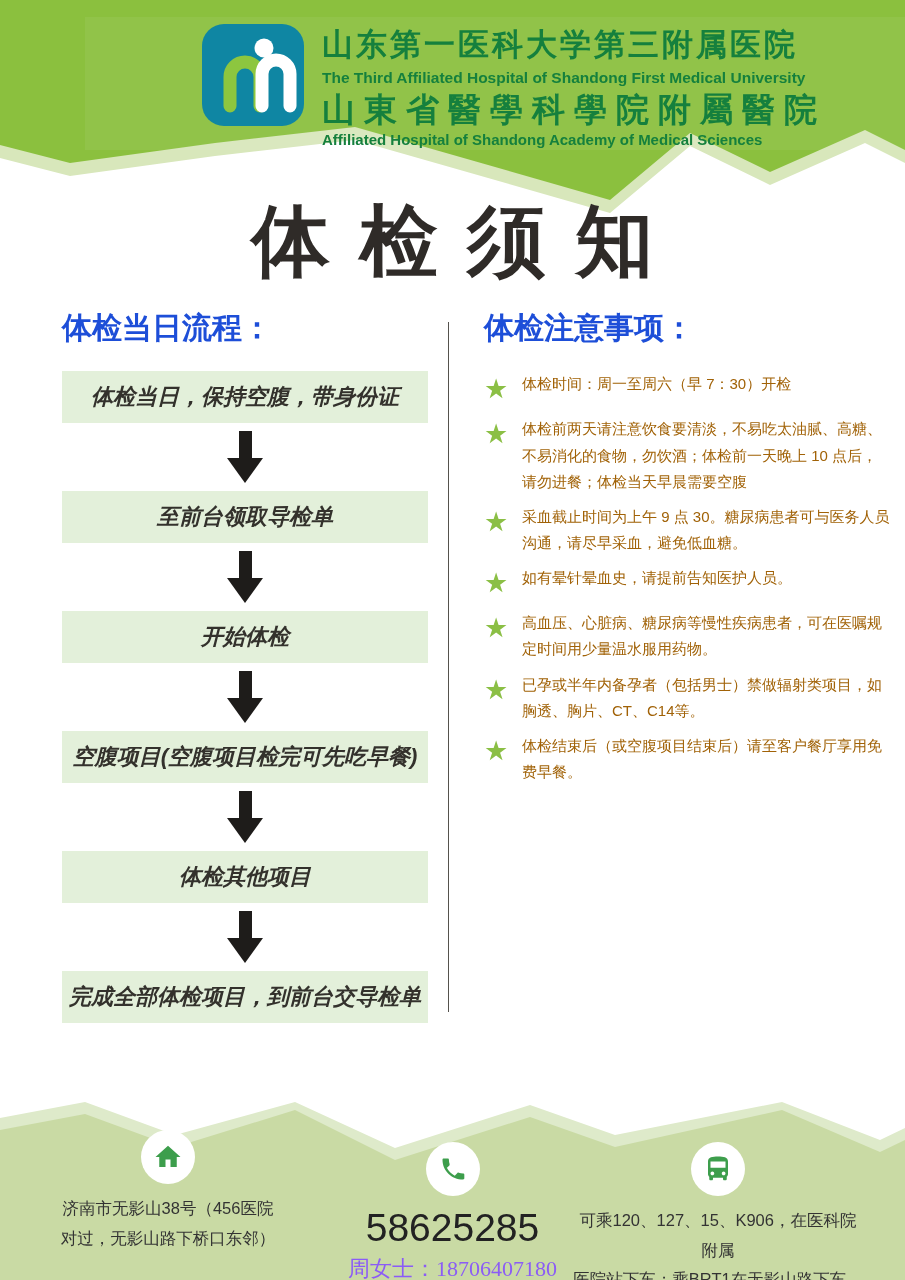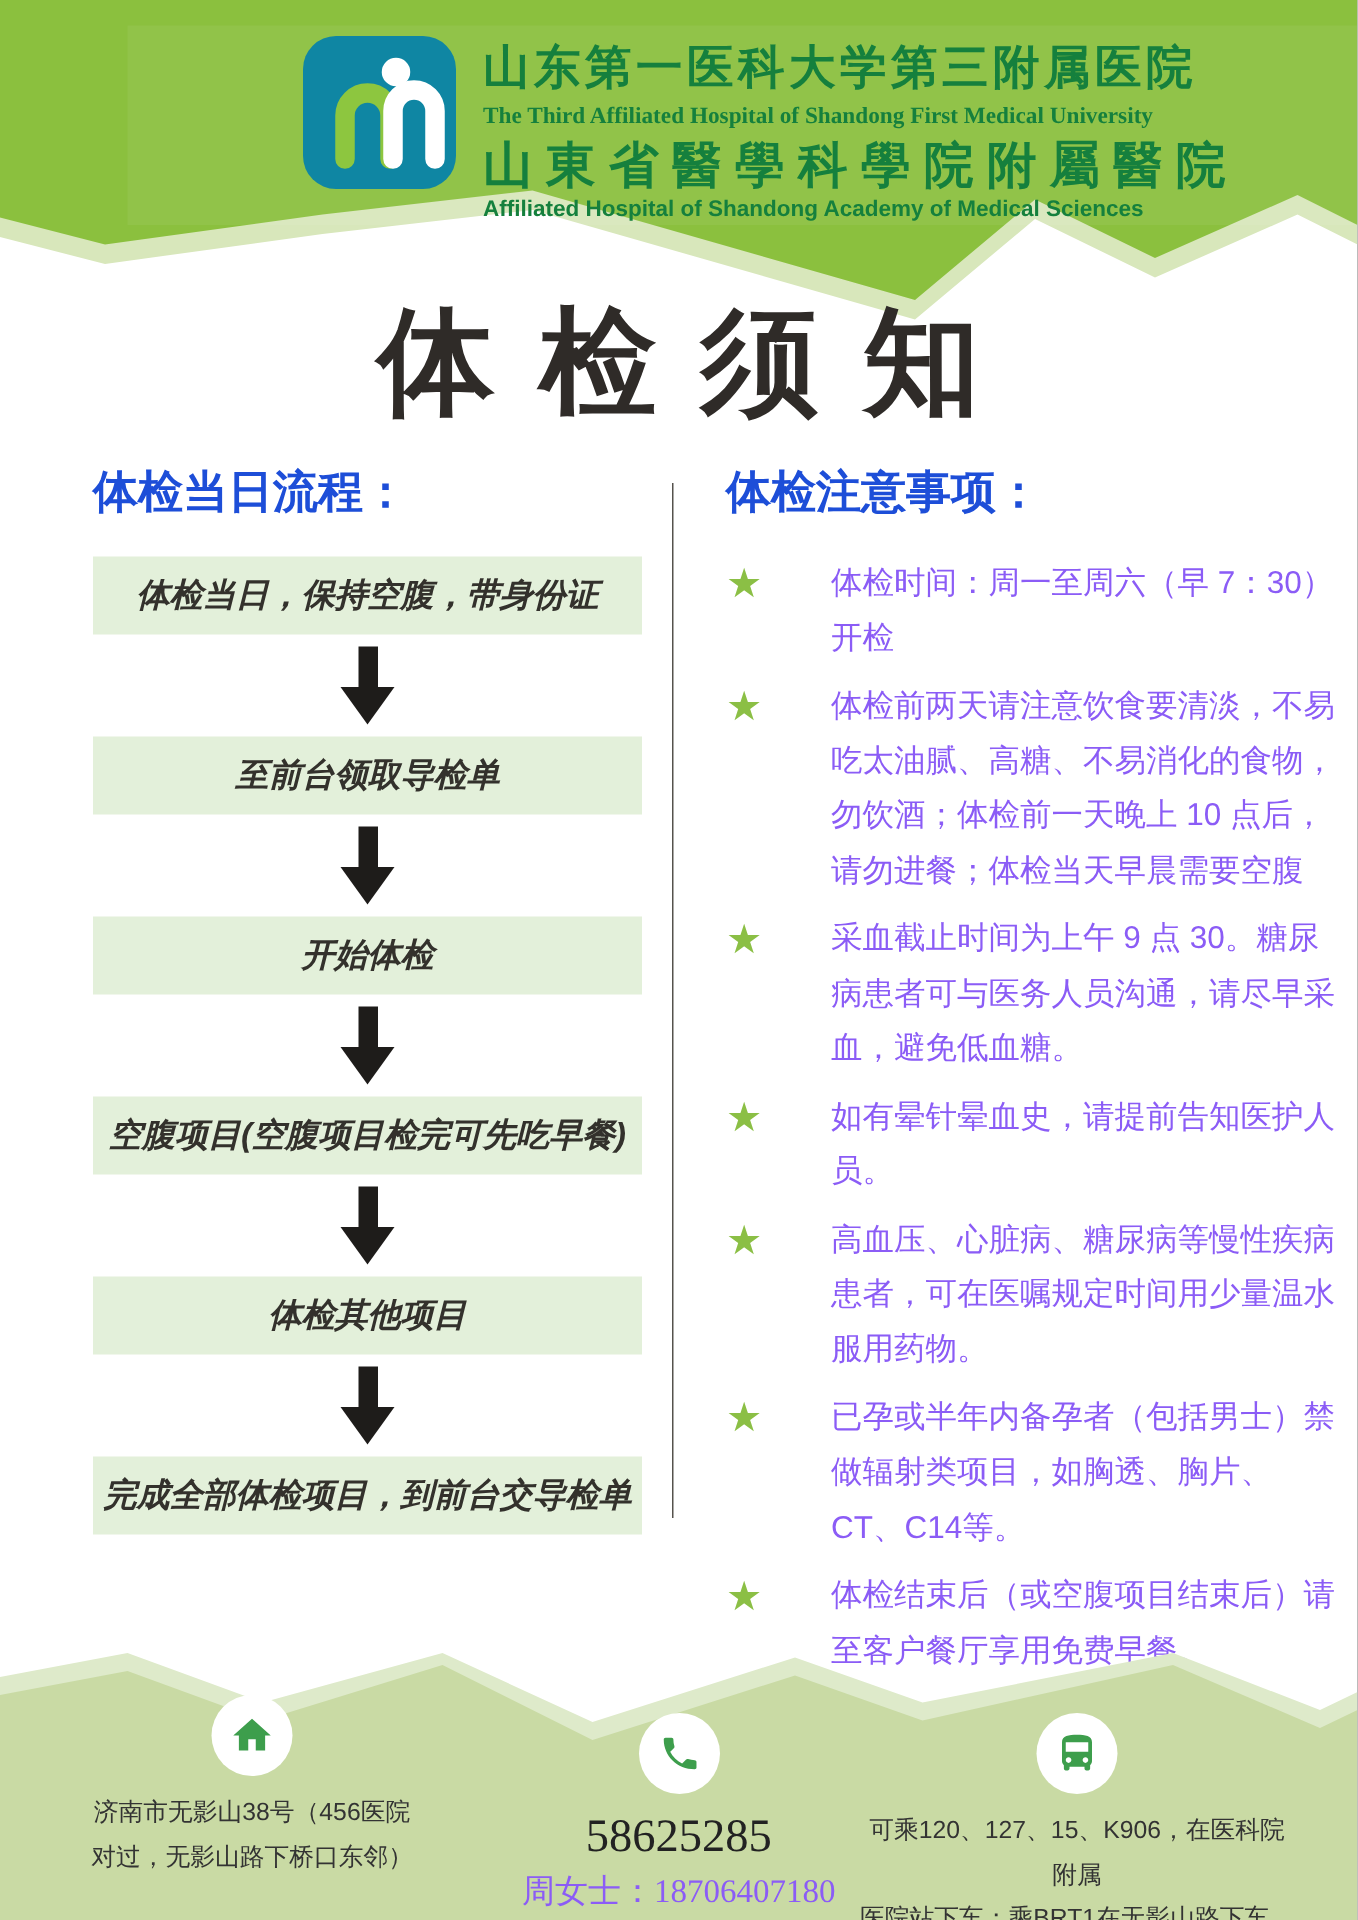--- a/index.html
+++ b/index.html
@@ -12,21 +12,21 @@
     overflow: hidden;
     font-family: "Liberation Sans", "DejaVu Sans", sans-serif;
   }
   
   .header-zigzag { position:absolute; top:0; left:0; width:905px; height:225px; }
   .logo {
     position:absolute; top:22px; left:200px; width:106px; height:106px;
   }
   .header-text { position:absolute; top:24px; left:322px; width:575px; color:#15803d; }
   .header-text .cn1 { font-size:31px; font-weight:bold; letter-spacing:3px; font-family:"Liberation Serif","DejaVu Serif",serif; }
-  .header-text .en1 { font-size:15.5px; font-weight:bold; margin-top:3px;font-family:Liberation Serif, serif; }
+  .header-text .en1 { font-size:15.5px; font-weight:bold; margin-top:3px; }
   .header-text .cn2 { font-size:33px; font-weight:bold; letter-spacing:9px; margin-top:1px; font-family:"Liberation Serif","DejaVu Serif",serif; }
   .header-text .en2 { font-size:15px; font-weight:bold; margin-top:-2px; }
   
   .page-title {
     position:absolute; top:190px; left:0; width:100%;
     text-align:center; font-size:78px; font-weight:bold; color:#2F2B28;
     letter-spacing:30px; text-indent:30px;
   }
   
   .columns { position:absolute; top:308px; left:0; width:905px; }
@@ -41,34 +41,34 @@
     white-space:nowrap;
     font-style:italic;
   }
   .flow-arrow { width:36px; margin:8px auto; height:52px; position:relative; }
   .flow-arrow .shaft { position:absolute; left:11.5px; top:0; width:13px; height:27px; background:#1E1C1A; }
   .flow-arrow .head  { position:absolute; left:0; top:27px; width:0; height:0;
     border-left:18px solid transparent; border-right:18px solid transparent; border-top:25px solid #1E1C1A; }
   
   .note { display:flex; margin-bottom:9px; }
   .note .star { width:38px; flex:0 0 38px; font-size:27px; color:#8BBF45; line-height:1.35; }
-  .note .txt  { font-size:21px; line-height:1.74; color:#8b5cf6;margin-left:32px; }
+  .note .txt  { font-size:15px; line-height:1.74; color:#a16207; }
   
   .footer { position:absolute; bottom:0; left:0; width:905px; height:178px; }
   .footer svg.bg { position:absolute; inset:0; }
   .footer-col { position:absolute; text-align:center; color:#333; }
   .footer-col .circle {
     width:54px; height:54px; border-radius:50%; background:#fff;
     margin:0 auto 10px auto; display:flex; align-items:center; justify-content:center;
   }
   .f-addr { left:48px;  top:28px; width:240px; }
   .f-tel  { left:330px; top:40px; width:245px; }
   .f-bus  { left:573px; top:40px; width:290px; }
   .f-addr .line, .f-bus .line { font-size:16.5px; line-height:1.8; }
-  .f-tel .num  { font-size:31px; font-family:Liberation Serif, serif; color:#222; }
+  .f-tel .num  { font-size:39px; font-family:Liberation Sans, sans-serif; color:#222; }
   .f-tel .contact { font-size:22px; font-family:"Liberation Serif","DejaVu Serif",serif; color:#8b5cf6; margin-top:4px; }
 </style>
 </head>
 <body>
 
 <div class="page">
 
   <svg class="header-zigzag" viewBox="0 0 905 225" preserveAspectRatio="none">
     <polygon fill="#D8E7BB" points="0,0 905,0 905,163 865,143 770,185 690,146 610,213 355,140 215,156 70,176 0,158"></polygon>
     <polygon fill="#8BC03E" points="0,0 905,0 905,150 865,130 770,172 690,133 610,200 355,127 215,143 70,163 0,145"></polygon>

